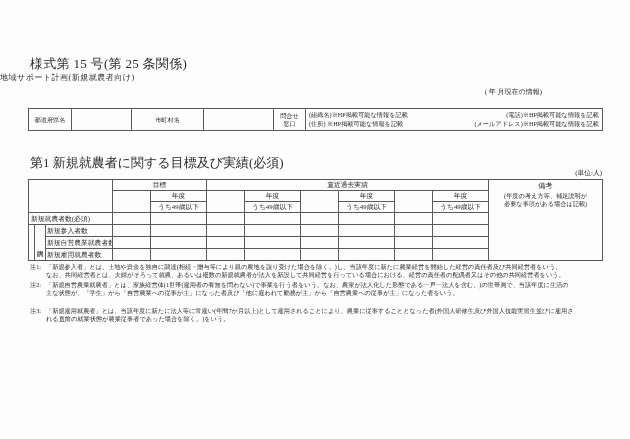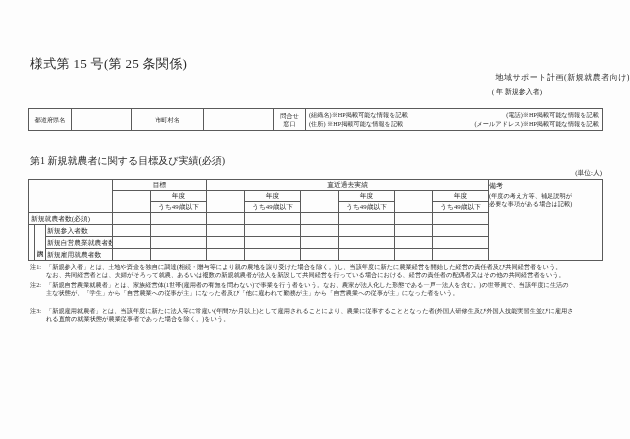--- a/index.html
+++ b/index.html
@@ -3,61 +3,61 @@
 <meta charset="utf-8">
 <style>
   html,body{margin:0;padding:0;}
   body{
     width:630px;height:439px;background:#fdfdfd;position:relative;
     font-family:"Liberation Serif","DejaVu Serif",serif;
     color:#2a2a2a;overflow:hidden;
   }
   .abs{position:absolute;}
   .form-number{left:30px;top:55px;font-size:13px;letter-spacing:.3px;}
-  .doc-title{left:0;top:72px;width:100%;text-align:right;font-size:8px;letter-spacing:.5px;}
+  .doc-title{left:0;top:72px;width:100%;text-align:left;font-size:8px;letter-spacing:.5px;}
   .as-of{right:88px;top:87px;font-size:7px;}
   
   table{border-collapse:collapse;table-layout:fixed;}
   td{padding:0;overflow:hidden;vertical-align:middle;}
   .contact-table{left:28px;top:108px;width:574px;height:23px;}
   .contact-table td{border:1px solid #5a5a5a;font-size:6.2px;line-height:1.25;}
   .contact-table .lbl{text-align:center;}
   .inquiry-cell{text-align:center;font-size:6px;}
   .contact-content{vertical-align:middle;padding:1px 3px;}
   .contact-line{display:flex;justify-content:space-between;font-size:6.2px;line-height:1.45;white-space:nowrap;}
   
-  .sec-heading{left:30px;top:154px;font-size:10px;}
+  .sec-heading{left:30px;top:154px;font-size:13px;}
   .unit-label{right:28px;top:168px;font-size:6.8px;}
   .main-table{left:28px;top:179px;width:574px;}
   .main-table td{border:1px solid #5a5a5a;font-size:6.8px;line-height:1.15;}
   .hr{height:11px;}
   .dr{height:12px;}
   .year-cell{text-align:center;}
   .u49{text-align:center;font-size:6px;}
   .row-label{padding-left:2px;font-size:6.8px;white-space:nowrap;}
   .row-label2{padding-left:1px;font-size:6.5px;white-space:nowrap;}
   .uchiwake-cell{text-align:center;}
   .uchiwake-cell span{writing-mode:vertical-rl;text-orientation:upright;font-size:6.5px;line-height:1;display:inline-block;}
-  .remarks-cell{vertical-align:top;padding-top:1px;}
+  .remarks-cell{vertical-align:top;text-align:center;padding-top:1px;}
   .remarks-title{font-size:7px;line-height:1.5;}
   .remarks-sub{font-size:6.2px;line-height:1.3;}
   
   .notes{left:30px;top:263px;width:578px;}
   .note{display:flex;font-size:6.2px;line-height:1.22;margin-bottom:3px;color:#2a2a2a;}
   .note-label{flex:0 0 16px;white-space:nowrap;}
   .note-lines{flex:1;}
   .note-line{white-space:nowrap;}
   .note-gap{margin-top:11px;}
 </style>
 </head>
 <body>
 
 <div class="abs form-number">様式第 15 号(第 25 条関係)</div>
 <div class="abs doc-title">地域サポート計画(新規就農者向け)</div>
-<div class="abs as-of">(  年  新規参入者)</div>
+<div class="abs as-of">(  年  月現在の情報)</div>
 
 <table class="abs contact-table">
   <colgroup>
     <col style="width:43px">
       <col style="width:60px">
       <col style="width:72px">
     <col style="width:70px">
       <col style="width:32px">
       <col style="width:297px">
   </colgroup>

